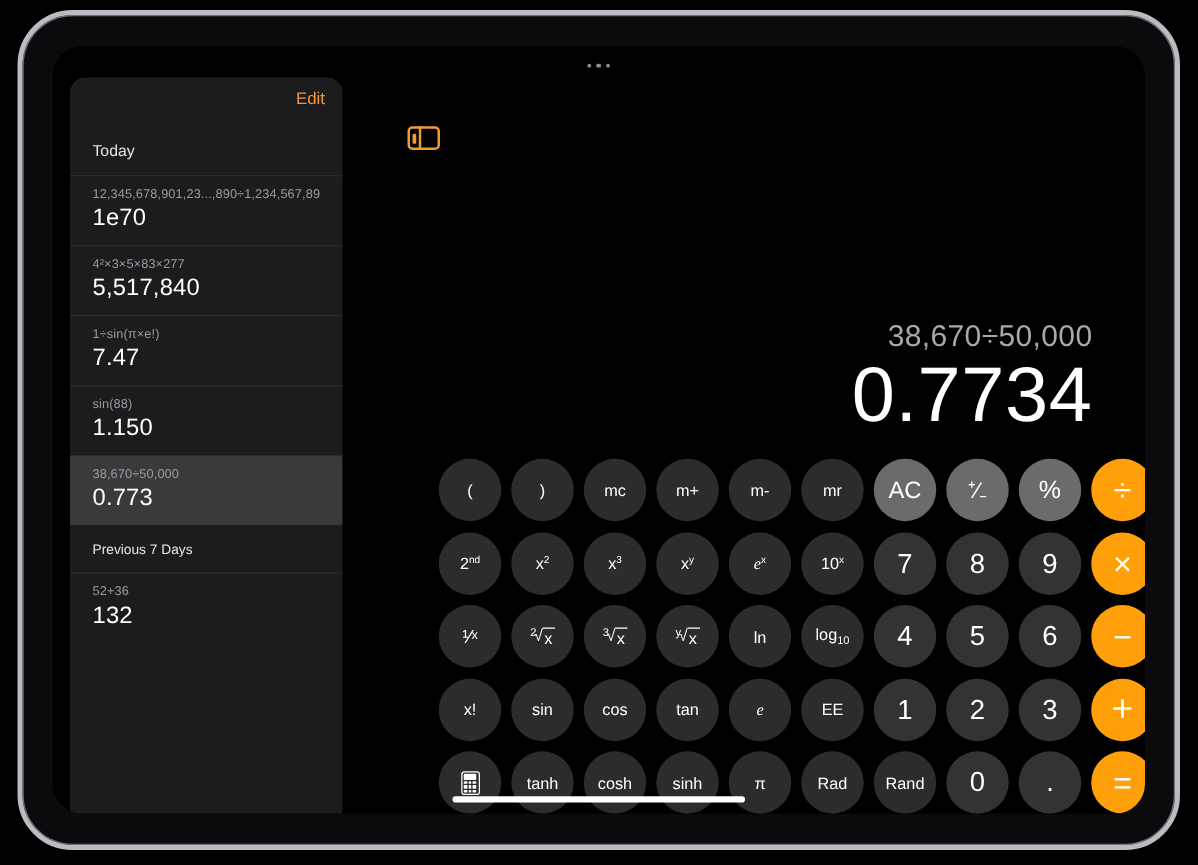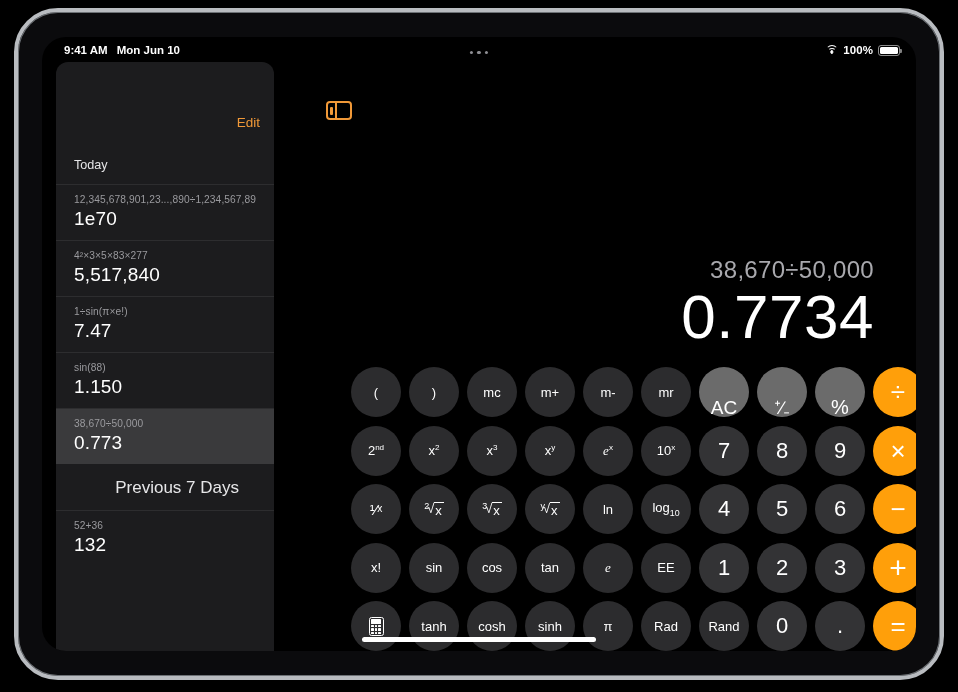--- a/index.html
+++ b/index.html
@@ -49,21 +49,21 @@
      display:flex; gap:4px; }
   #multitask-dots span{ width:3.4px; height:3.4px; border-radius:50%; background:#8e8e93; }
   
   #sidebar{
     position:absolute; left:14px; top:25px;
     width:218px; height:589px;
     background:#1c1c1e;
     border-radius:12px 12px 0 0;
     overflow:hidden;
   }
-  #sidebar-header{ height:52px; position:relative;margin-top:44px; }
+  #sidebar-header{ height:52px; position:relative; }
   #edit-button{
     position:absolute; right:14px; top:9px;
     color:#f19938; font-size:13.5px; background:none; border:none; cursor:pointer;
     font-family:inherit;
   }
   .section-head{
     color:#e6e6e8; font-size:12.6px; padding:0 18px 12px 18px;
   }
   .hist-row{
     padding:9px 18px 10px 18px;
@@ -72,21 +72,21 @@
   }
   .hist-row.selected{ background:#3a3a3c; }
   .hist-expr{
     color:#9a9a9e; font-size:10.2px; letter-spacing:.1px;
     white-space:nowrap; overflow:hidden;
   }
   .hist-res{
     color:#fff; font-size:19px; margin-top:3px; letter-spacing:.15px;
   }
   .section-head2{
-    color:#e6e6e8; font-size:17px; padding:14px 35px 12px 18px;text-align:right;
+    color:#e6e6e8; font-size:11px; padding:14px 2px 12px 18px;
   }
   
   #main{ position:absolute; left:232px; top:25px; width:642px; height:589px; }
   #sidebar-toggle{
     position:absolute; left:52px; top:39px;
     width:26px; height:19px; border:2px solid #f19938; border-radius:4px;
     background:none; cursor:pointer; padding:0;
   }
   #sidebar-toggle::before{
     content:""; position:absolute; left:6.5px; top:-2px; bottom:-2px; width:2px; background:#f19938;
@@ -112,21 +112,21 @@
   }
   .key{
     width:50px; height:50px; border-radius:50%;
     background:#2c2c2e; color:#fff; border:none; cursor:pointer;
     display:flex; align-items:center; justify-content:center;
     font-family:inherit; font-size:14px; line-height:1;
     justify-self:center;
   }
   .key.fn{ background:#2c2c2e; font-size:13px; }
   .key.num{ background:#333335; font-size:22px; font-weight:400; }
-  .key.gray{ background:#6b6b6b;align-items:flex-end; }
+  .key.gray{ background:#6b6b6b; }
   .key.gray.ac{ font-size:19px; }
   .key.gray.pm{ font-size:18px; }
   .key.gray.pct{ font-size:20px; }
   .key.op{ background:#ff9f0a; font-size:26px; font-weight:300; }
   .key.op.plus{ font-size:30px; }
   .key.op.eq{ font-size:26px; }
   .key sup{ font-size:.62em; vertical-align:super; }
   .key .small{ font-size:.68em; vertical-align:sub; }
   .key .it{ font-style:italic; font-family:"Liberation Serif", serif; }
   .rad-sym{ display:inline-flex; align-items:flex-start; }
@@ -145,37 +145,20 @@
     position:absolute; left:50%; bottom:9px; transform:translateX(-50%);
     width:234px; height:4.6px; background:#fff; border-radius:3px;
   }
 </style>
 </head>
 <body>
 
 <div id="device-frame">
   <div id="screen">
 
-    <div id="status-bar">
-      <div class="status-left">
-        <span>9:41 AM</span>
-        <span>Mon Jun 10</span>
-      </div>
-      <div class="status-right">
-        <span class="wifi-ic">
-            <i></i>
-            <i></i>
-            <i></i>
-          </span>
-        <span class="pct">100%</span>
-        <span class="batt">
-            <b></b>
-          </span>
-      </div>
-    </div>
 
     <div id="multitask-dots">
       <span></span>
         <span></span>
         <span></span>
     </div>
 
     <div id="sidebar">
       <div id="sidebar-header">
         <button id="edit-button">Edit</button>

